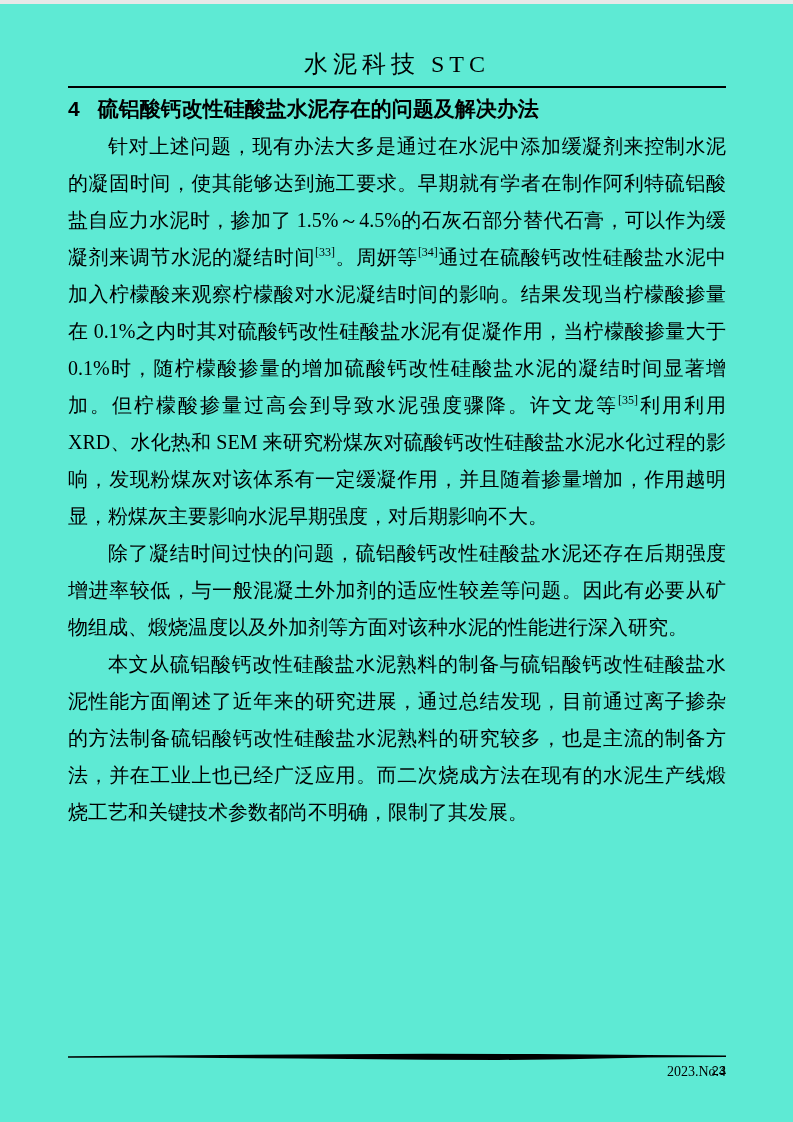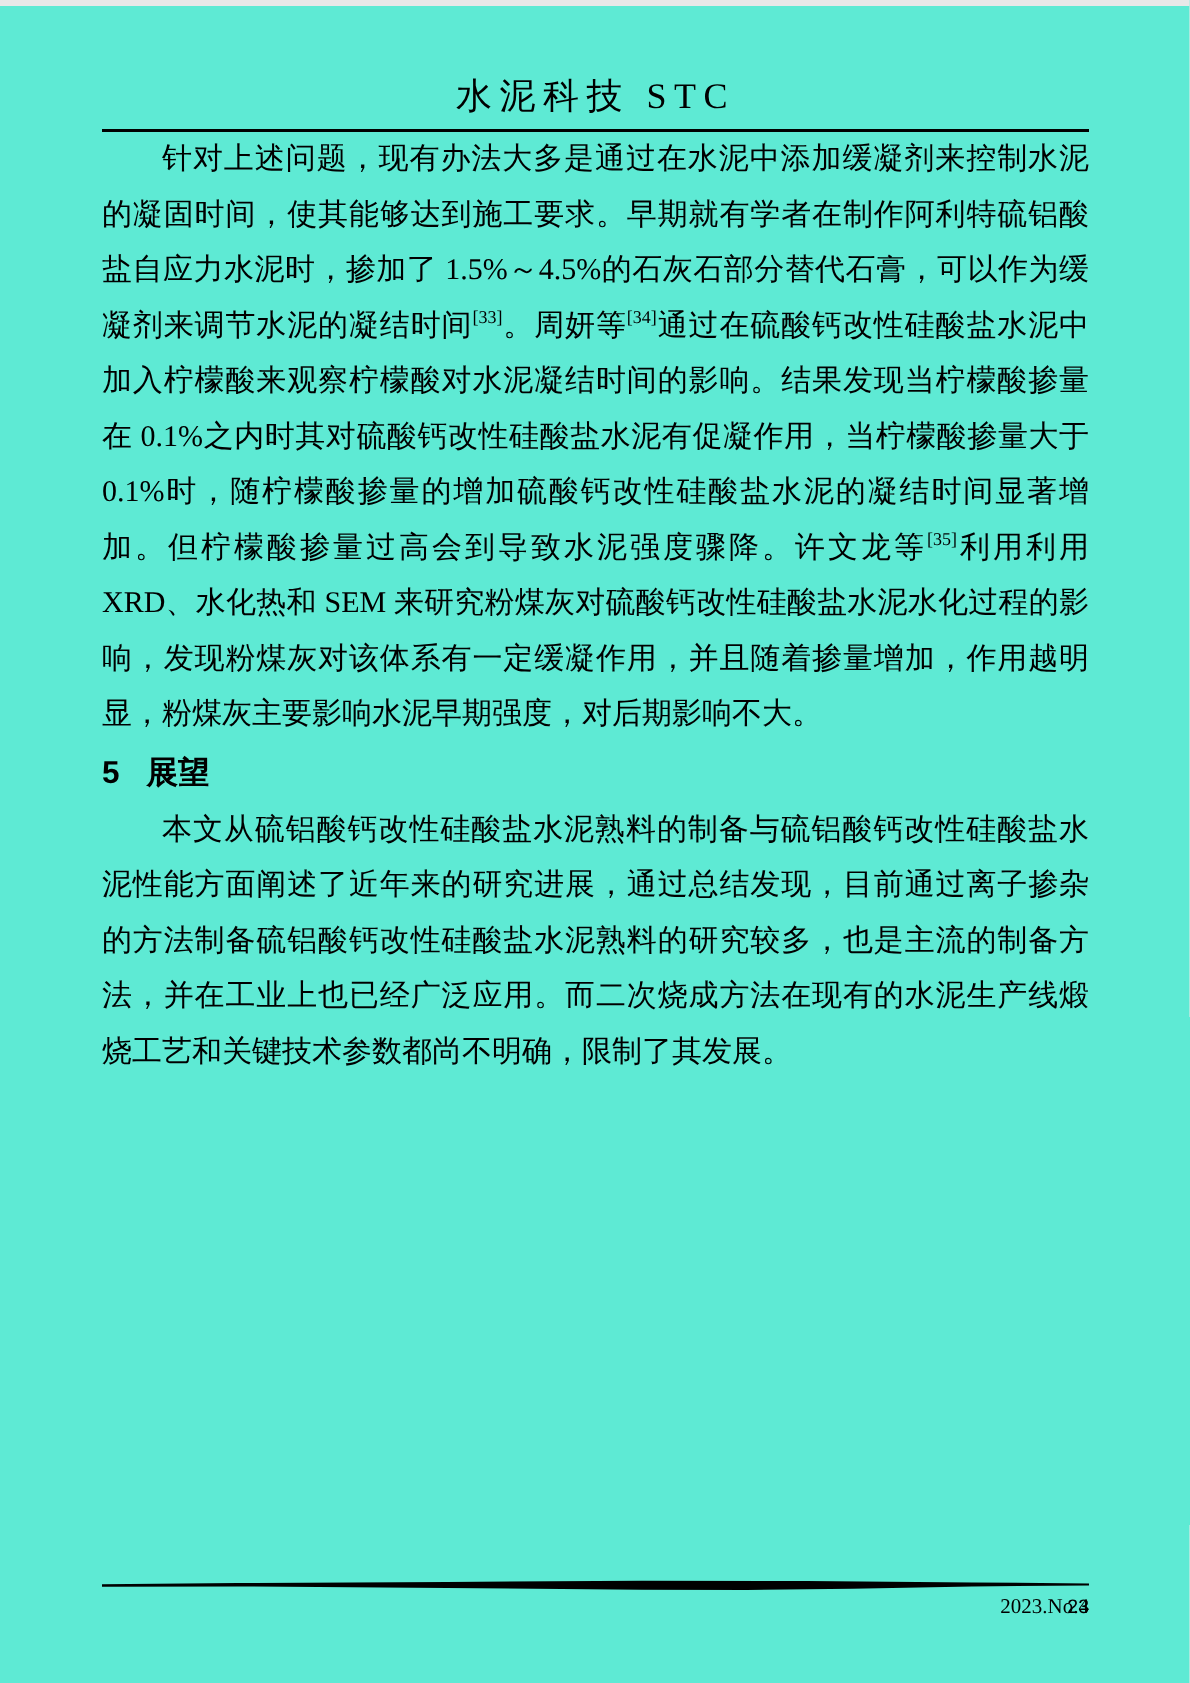--- a/index.html
+++ b/index.html
@@ -105,26 +105,27 @@
 
   <div class="journal-header">
     <span>水泥科技 STC</span>
   </div>
 
   <div class="header-rule"></div>
 
   <div class="article-body">
 
 
+    <h2 class="section-heading"><span class="sec-num">4</span><span>硫铝酸钙改性硅酸盐水泥存在的问题及解决办法</span></h2>
 
 
     <p class="indent"><span>针对上述问题，现有办法大多是通过在水泥中添加缓凝剂来控制水泥的凝固时间，使其能够达到施工要求。早期就有学者在制作阿利特硫铝酸盐自应力水泥时，掺加了 1.5%～4.5%的石灰石部分替代石膏，可以作为缓凝剂来调节水泥的凝结时间</span><sup class="ref">[33]</sup><span>。周妍等</span><sup class="ref">[34]</sup><span>通过在硫酸钙改性硅酸盐水泥中加入柠檬酸来观察柠檬酸对水泥凝结时间的影响。结果发现当柠檬酸掺量在 0.1%之内时其对硫酸钙改性硅酸盐水泥有促凝作用，当柠檬酸掺量大于 0.1%时，随柠檬酸掺量的增加硫酸钙改性硅酸盐水泥的凝结时间显著增加。但柠檬酸掺量过高会到导致水泥强度骤降。许文龙等</span><sup class="ref">[35]</sup><span>利用利用 XRD、水化热和 SEM 来研究粉煤灰对硫酸钙改性硅酸盐水泥水化过程的影响，发现粉煤灰对该体系有一定缓凝作用，并且随着掺量增加，作用越明显，粉煤灰主要影响水泥早期强度，对后期影响不大。</span></p>
 
+    <p class="indent">除了凝结时间过快的问题，硫铝酸钙改性硅酸盐水泥还存在后期强度增进率较低，与一般混凝土外加剂的适应性较差等问题。因此有必要从矿物组成、煅烧温度以及外加剂等方面对该种水泥的性能进行深入研究。</p>
 
-    <h2 class="section-heading"><span class="sec-num">5</span><span>展望</span></h2>
 
     <p class="indent">本文从硫铝酸钙改性硅酸盐水泥熟料的制备与硫铝酸钙改性硅酸盐水泥性能方面阐述了近年来的研究进展，通过总结发现，目前通过离子掺杂的方法制备硫铝酸钙改性硅酸盐水泥熟料的研究较多，也是主流的制备方法，并在工业上也已经广泛应用。而二次烧成方法在现有的水泥生产线煅烧工艺和关键技术参数都尚不明确，限制了其发展。</p>
 
   </div>
 
   <svg class="footer-bar" viewBox="0 0 658 8" preserveAspectRatio="none" xmlns="http://www.w3.org/2000/svg">
     <polygon fill="#000000" points="0,3.2 90,2.4 230,1.6 360,0.8 470,1.0 580,2.0 658,2.6 658,4.0 580,4.6 500,6.2 430,7.0 360,6.8 230,5.6 90,4.6 0,4.8"></polygon>
   </svg>
 
   <div class="footer-row">

